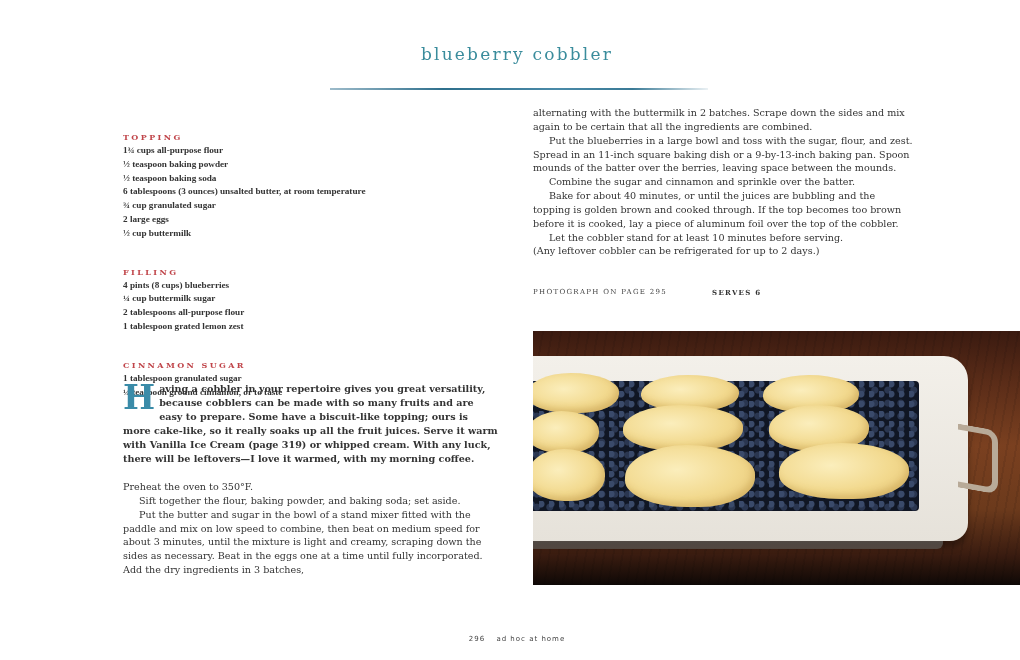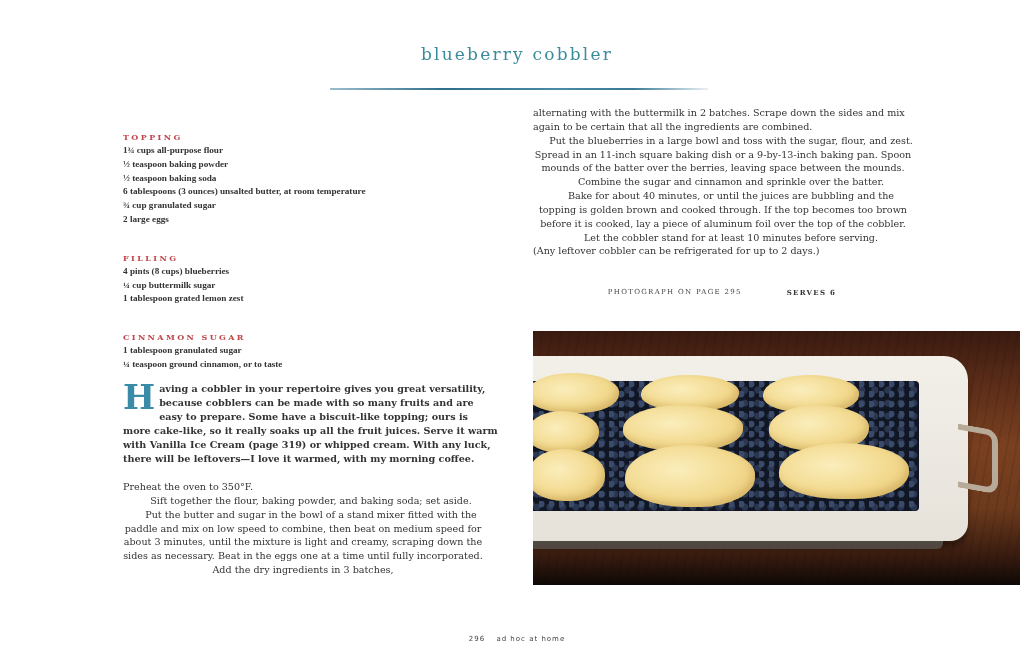--- a/index.html
+++ b/index.html
@@ -33,27 +33,27 @@
   }
   .dropcap {
     float: left; font-family: "DejaVu Serif", serif; font-weight: bold;
     font-size: 34px; line-height: 26px; color: #3a8ba8; margin: 2px 4px 0 0;
   }
 
   .method {
     font-family: "DejaVu Serif", "Liberation Serif", serif; font-size: 9.6px; line-height: 13.85px; color: #333;
   }
   .method p { margin: 0; }
-  .method .indent { text-indent: 16px; text-align: center; }
+  .method .indent { text-indent: 16px; }
   .method-left { position: absolute; left: 123px; top: 480px; width: 360px; }
   .method-right { position: absolute; left: 533px; top: 106px; width: 380px; }
 
   .meta-row {
     position: absolute; left: 533px; top: 288px; width: 378px;
-    display: flex; justify-content: center;
+    display: flex; justify-content: flex-start;
     font-family: "DejaVu Serif", serif; font-size: 7px; letter-spacing: 1.3px; color: #444;
   }
   .meta-row .serves { font-weight: bold; color: #333; padding-left: 45px; }
 
   .photo {
     position: absolute; left: 533px; top: 331px; width: 487px; height: 254px; overflow: hidden;
     background: linear-gradient(180deg, #3a1a10 0%, #5a2c18 20%, #7a4020 45%, #6c3a1c 70%, #3a1c10 88%, #0e0806 100%);
   }
   .photo .grain {
     position: absolute; inset: 0;
@@ -102,25 +102,27 @@
 
 <div class="left-col">
   <div class="ing-group">
     <div class="section-heading">TOPPING</div>
     <div class="ing">1¾ cups all-purpose flour</div>
     <div class="ing">½ teaspoon baking powder</div>
     <div class="ing">½ teaspoon baking soda</div>
     <div class="ing">6 tablespoons (3 ounces) unsalted butter, at room temperature</div>
     <div class="ing">¾ cup granulated sugar</div>
     <div class="ing">2 large eggs</div>
+    <div class="ing">½ cup buttermilk</div>
   </div>
   <div class="ing-group">
     <div class="section-heading">FILLING</div>
     <div class="ing">4 pints (8 cups) blueberries</div>
     <div class="ing">¼ cup buttermilk sugar</div>
+    <div class="ing">2 tablespoons all-purpose flour</div>
     <div class="ing">1 tablespoon grated lemon zest</div>
   </div>
   <div class="ing-group">
     <div class="section-heading">CINNAMON SUGAR</div>
     <div class="ing">1 tablespoon granulated sugar</div>
     <div class="ing">¼ teaspoon ground cinnamon, or to taste</div>
   </div>
 </div>
 
 <div class="intro">

